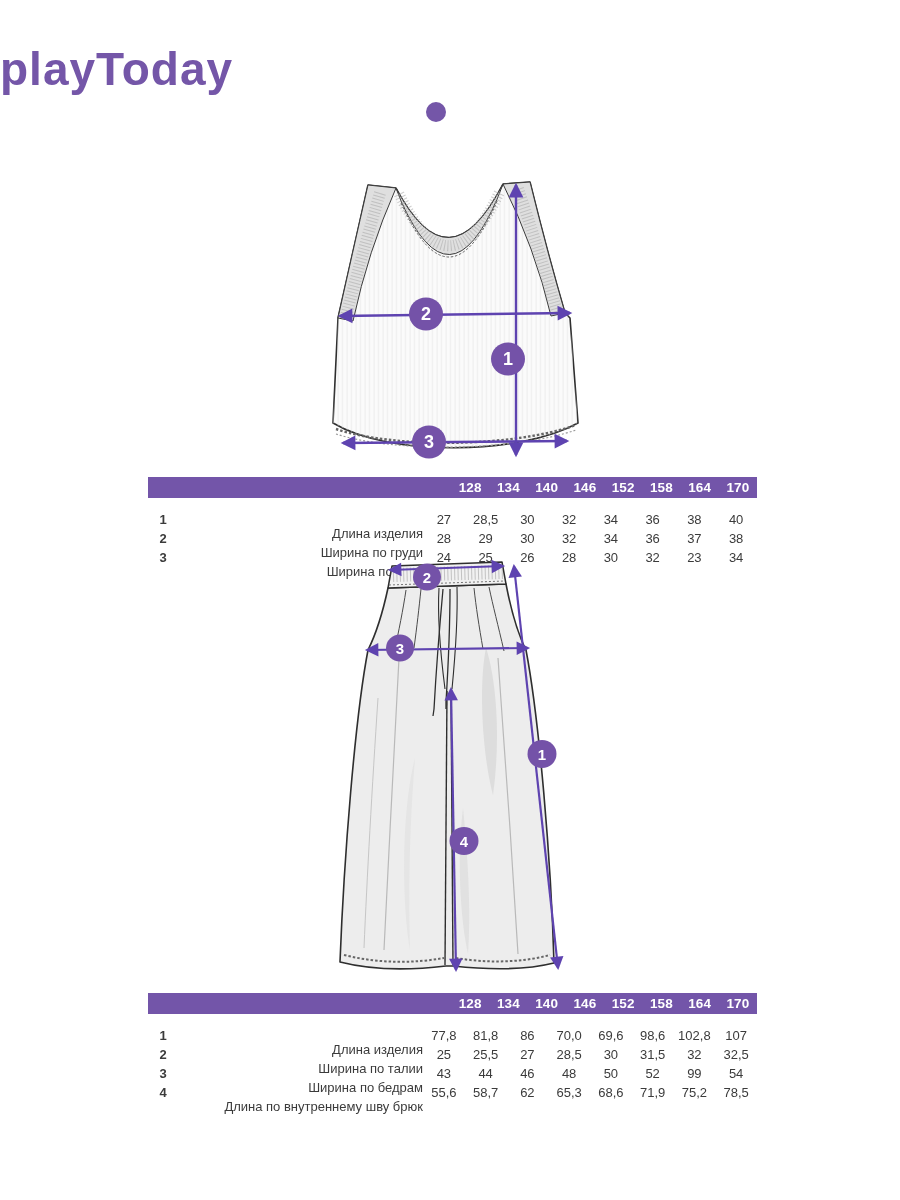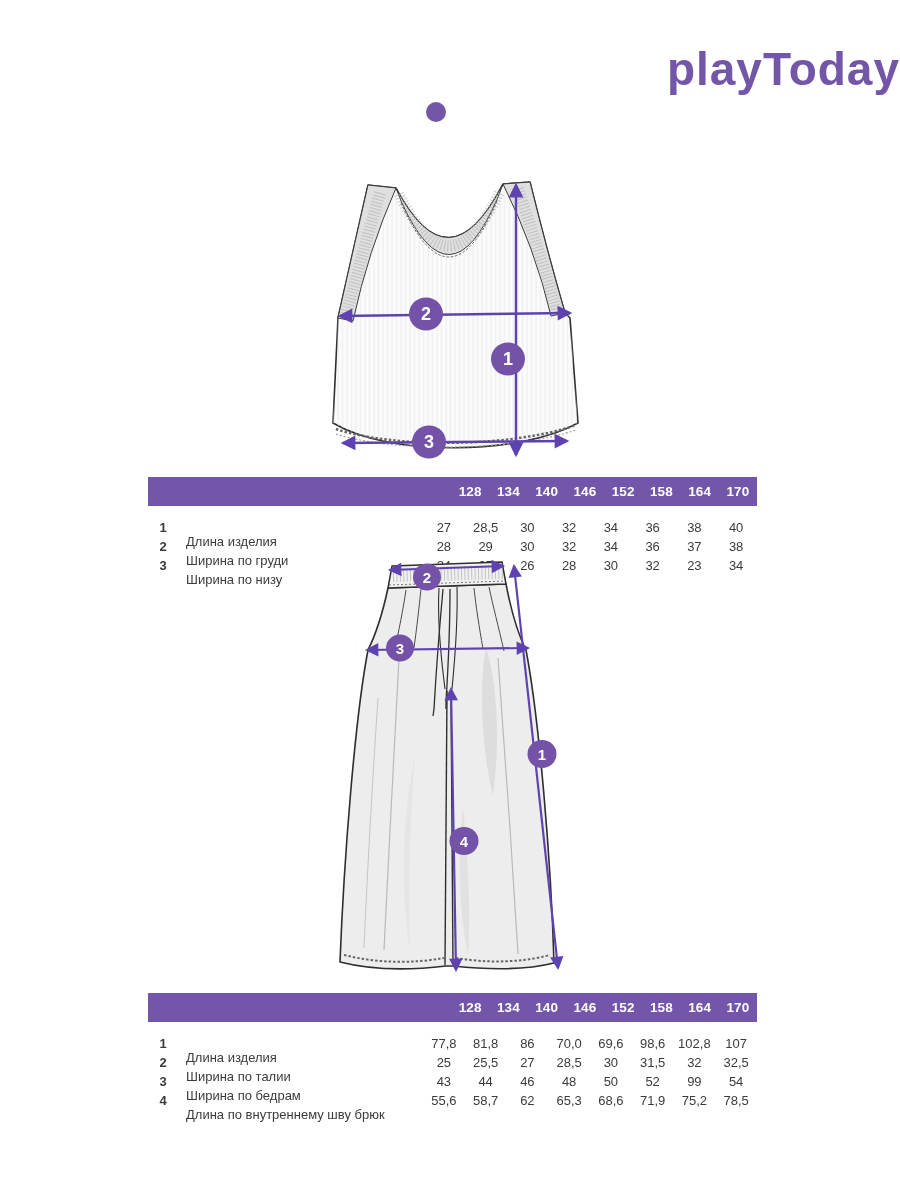--- a/index.html
+++ b/index.html
@@ -1,36 +1,36 @@
 <!DOCTYPE html>
 <html><head>
 <meta charset="utf-8">
 <style>
   html,body{margin:0;padding:0;}
   body{
     width:900px;height:1200px;position:relative;background:#ffffff;
     font-family:"Liberation Sans",sans-serif;color:#3b3b3b;overflow:hidden;
   }
   
-  .logo-wrap{position:absolute;top:46px;left:0;width:900px;text-align:right;}
+  .logo-wrap{position:absolute;top:46px;left:0;width:900px;text-align:left;}
   .logo-text{font-size:46px;font-weight:bold;color:#7456A8;letter-spacing:1px;line-height:1;}
   .logo-dot{position:absolute;left:426px;top:102px;width:20px;height:20px;border-radius:50%;background:#7456A8;}
   
   .svg-abs{position:absolute;}
   svg text.badge-num{font-family:"Liberation Sans",sans-serif;font-weight:bold;fill:#ffffff;text-anchor:middle;}
   
   .size-table{position:absolute;left:148px;width:609px;font-size:13px;}
   #table-top{top:477px;}
   #table-bottom{top:993px;}
   .thead,.trow{display:grid;grid-template-columns:30px 245px repeat(8,1fr);align-items:center;}
-  .thead{background:#7355A9;color:#ffffff;font-weight:bold;height:29px;font-size:13.5px;padding-left:28px;}
+  .thead{background:#7355A9;color:#ffffff;font-weight:bold;height:21px;font-size:13.5px;padding-left:28px;}
   .trow{height:19px;}
   .hsize,.cval{text-align:center;}
   .cnum{font-weight:bold;text-align:center;}
-  .clabel{padding-left:8px;text-align:left;white-space:nowrap;margin-top:28px;}
+  .clabel{padding-left:8px;text-align:right;white-space:nowrap;margin-top:28px;}
 </style>
 </head>
 <body>
 
 <div class="logo-wrap">
   <span class="logo-text">playToday</span>
 </div>
 <div class="logo-dot"></div>
 
 <svg class="svg-abs" style="left:300px;top:155px;" width="300" height="315" viewBox="0 0 300 315">

